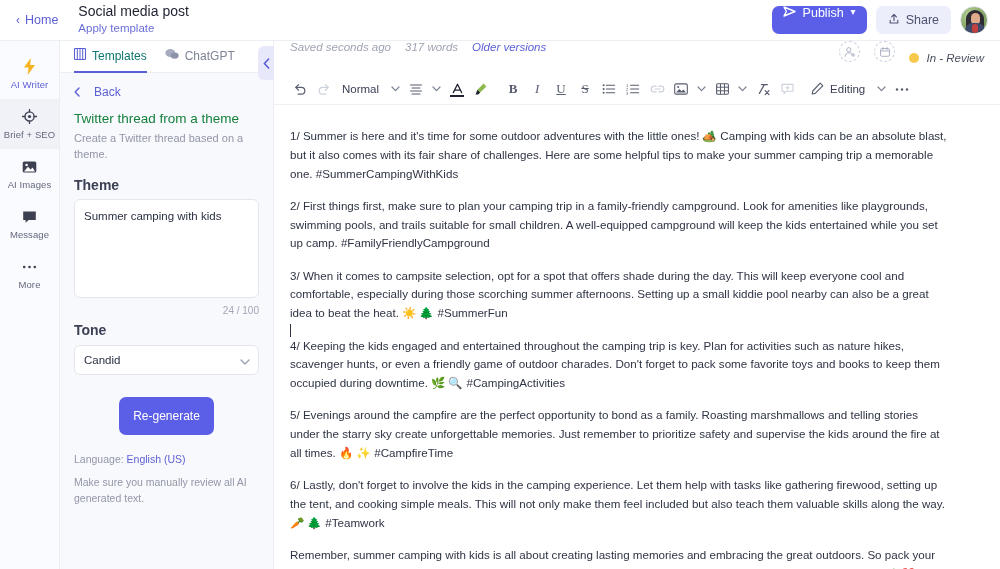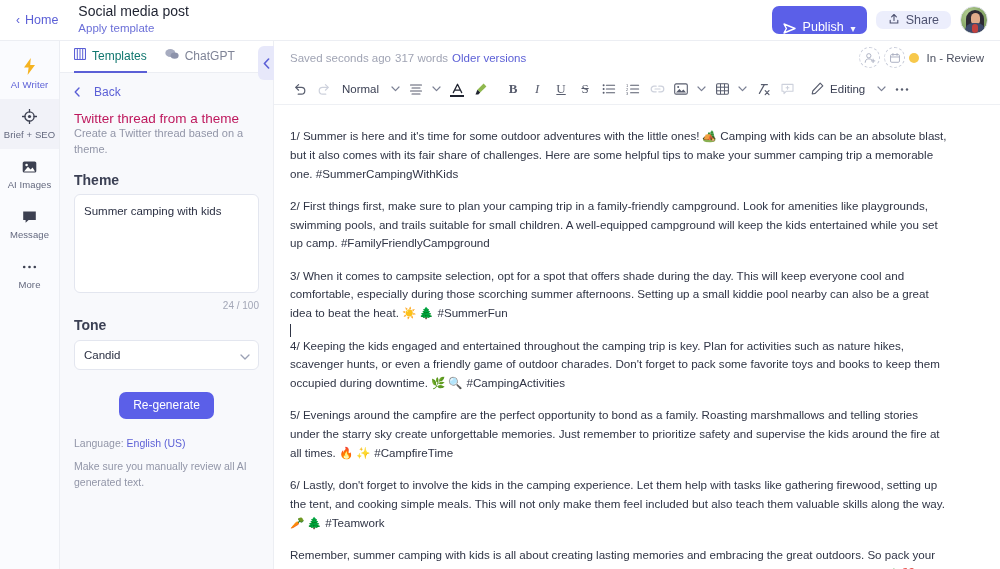--- a/index.html
+++ b/index.html
@@ -26,33 +26,33 @@
     padding: 4px 6px; border-radius: 5px; cursor: pointer;
     white-space: nowrap;
   }
   .home-link .chev { font-size: 12px; line-height: 1; display:block; margin-top:-1px;}
   .doc-meta { margin-left: 14px; display: flex; flex-direction: column; justify-content: center; }
   .doc-title { font-size: 14px; color: #1e2230; font-weight: 400; line-height: 1.25; }
   .apply-template { font-size: 11.5px; color: #6b6fd8; line-height: 1.35; cursor: pointer; margin-top:1px;}
   .topbar-spacer { flex: 1 1 auto; }
   .topbar-right { display: flex; align-items: center; gap: 9px; }
   .btn-publish {
-    display: flex; align-items: flex-end; gap: 7px;
+    display: flex; align-items: flex-start; gap: 7px;
     background: #5b5fe8; color: #fff;
     border: none; border-radius: 7px;
     height: 28px; padding: 0 11px;
     font-size: 12.5px; font-family: inherit; cursor: pointer;
   }
   .btn-publish .send { display:flex; }
   .btn-publish .dd { font-size: 10px; opacity: .95; }
   .btn-share {
     display: flex; align-items: center; gap: 6px;
     background: #eceefc; color: #4e5270;
     border: none; border-radius: 7px;
-    height: 18px; padding: 0 12px;
+    height: 28px; padding: 0 12px;
     font-size: 12.5px; font-family: inherit; cursor: pointer;
   }
   .avatar {
     width: 28px; height: 28px; border-radius: 50%;
     background: radial-gradient(circle at 35% 30%, #b9d39a 0%, #8fae6e 45%, #6d8a55 100%);
     overflow: hidden; position: relative; cursor: pointer; flex: 0 0 28px;
     border: 1px solid #e2e4ee;
   }
   .avatar .hair {
     position: absolute; left: 5px; top: 3px; width: 18px; height: 22px;
@@ -109,21 +109,21 @@
     font-size: 12px; color: #7f8497; cursor: pointer;
     height: 100%; border-bottom: 2px solid transparent; margin-bottom: -1px;
     padding-bottom: 1px;
   }
   .ptab.active { color: #0f766e; border-bottom-color: #5b5fd6; }
   .panel-scroll { padding: 12px 14px 14px; overflow: hidden; }
   .back-row {
     display: flex; align-items: center; gap: 14px;
     font-size: 12px; color: #5b5fd6; cursor: pointer; margin-bottom: 12px;
   }
-  .tpl-title { font-size: 13.5px; color: #be185d; }
+  .tpl-title { font-size: 13.5px; color: #15803d; margin-bottom: 5px; }
   .tpl-desc { font-size: 11px; color: #9296a8; line-height: 1.45; margin-bottom: 14px; }
   .field-label { font-size: 14px; color: #3b4054; font-weight: bold; margin-bottom: 6px; }
   .theme-box {
     width: 100%; height: 99px; resize: none;
     border: 1px solid #e3e6ef; border-radius: 6px;
     background: #fff; padding: 8px 9px;
     font-family: inherit; font-size: 11.5px; color: #2b3043;
     line-height: 1.4; outline: none;
   }
   .char-count { text-align: right; font-size: 10px; color: #a2a6b6; margin-top: 3px; }
@@ -135,40 +135,40 @@
     font-family: inherit; font-size: 11.5px; color: #2b3043;
     appearance: none; -webkit-appearance: none; outline: none; cursor: pointer;
   }
   .select-chev {
     position: absolute; right: 9px; top: 50%; transform: translateY(-50%);
     pointer-events: none; color: #9aa0b4;
   }
   .regen-row { display: flex; justify-content: center; margin-top: 22px; }
   .btn-regen {
     background: #5b5fe8; color: #fff; border: none;
-    border-radius: 7px; height: 27px; padding: 0 14px;
+    border-radius: 7px; height: 38px; padding: 0 14px;
     font-family: inherit; font-size: 12px; cursor: pointer;
   }
   .lang-row { font-size: 10.5px; color: #9296a8; margin-top: 18px; }
   .lang-row a { color: #5b5fd6; text-decoration: none; cursor: pointer; }
   .disclaimer { font-size: 10.5px; color: #9296a8; line-height: 1.5; margin-top: 10px; }
   .collapse-tab {
     position: absolute; right: -1px; top: 5px;
     width: 16px; height: 34px;
     background: #e7e8fa; border-radius: 6px 0 0 6px;
     display: flex; align-items: center; justify-content: center;
     color: #5b5fd6; cursor: pointer; z-index: 3;
   }
 
   
   .editor { flex: 1 1 auto; display: flex; flex-direction: column; background: #fff; min-width: 0; }
   .doc-status {
     height: 33px; flex: 0 0 33px;
-    display: flex; align-items: center; padding: 0 16px;
-    gap: 4px; font-size: 11.5px;
+    display: flex; padding: 0 16px;
+    gap: 14px; font-size: 11.5px; font-style: italic;
   }
   .st-saved { color: #a0a4b4; }
   .st-words { color: #a0a4b4; }
   .st-older { color: #5b5fd6; cursor: pointer; }
   .ds-spacer { flex: 1 1 auto; }
   .round-ghost {
     width: 21px; height: 21px; border-radius: 50%;
     border: 1.3px dashed #c9cdda;
     display: flex; align-items: center; justify-content: center;
     color: #a9aec0; cursor: pointer;

